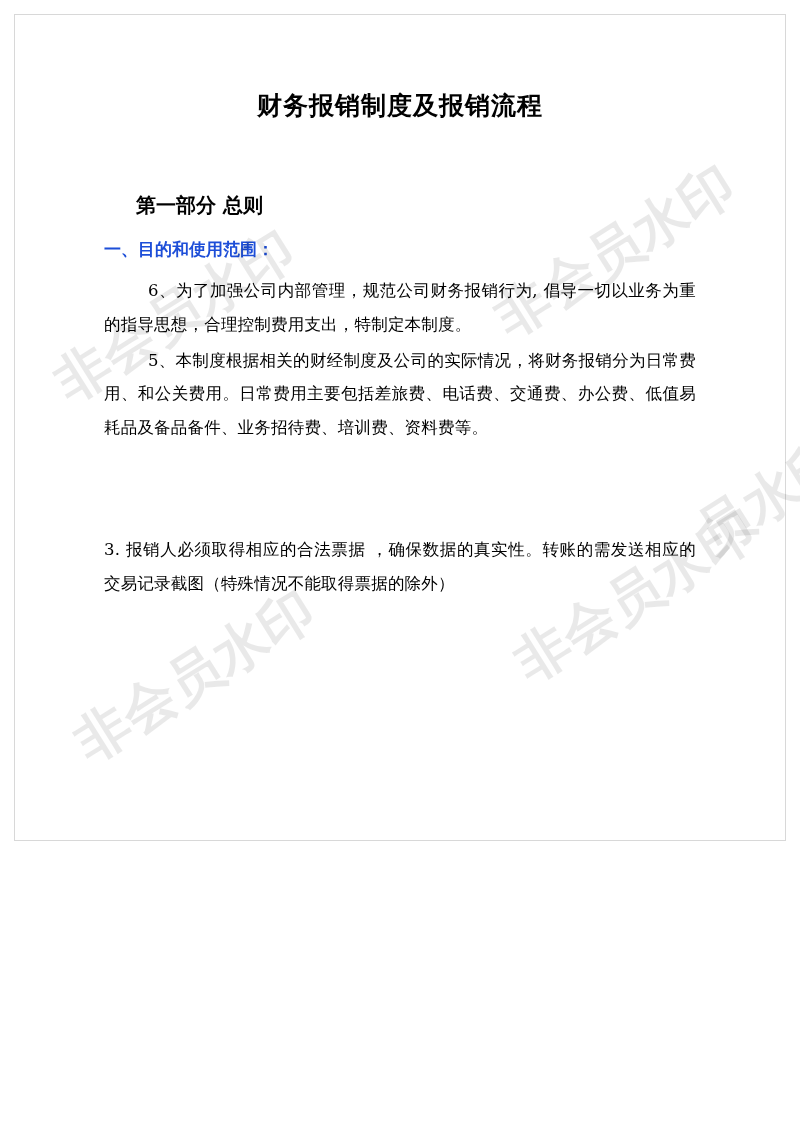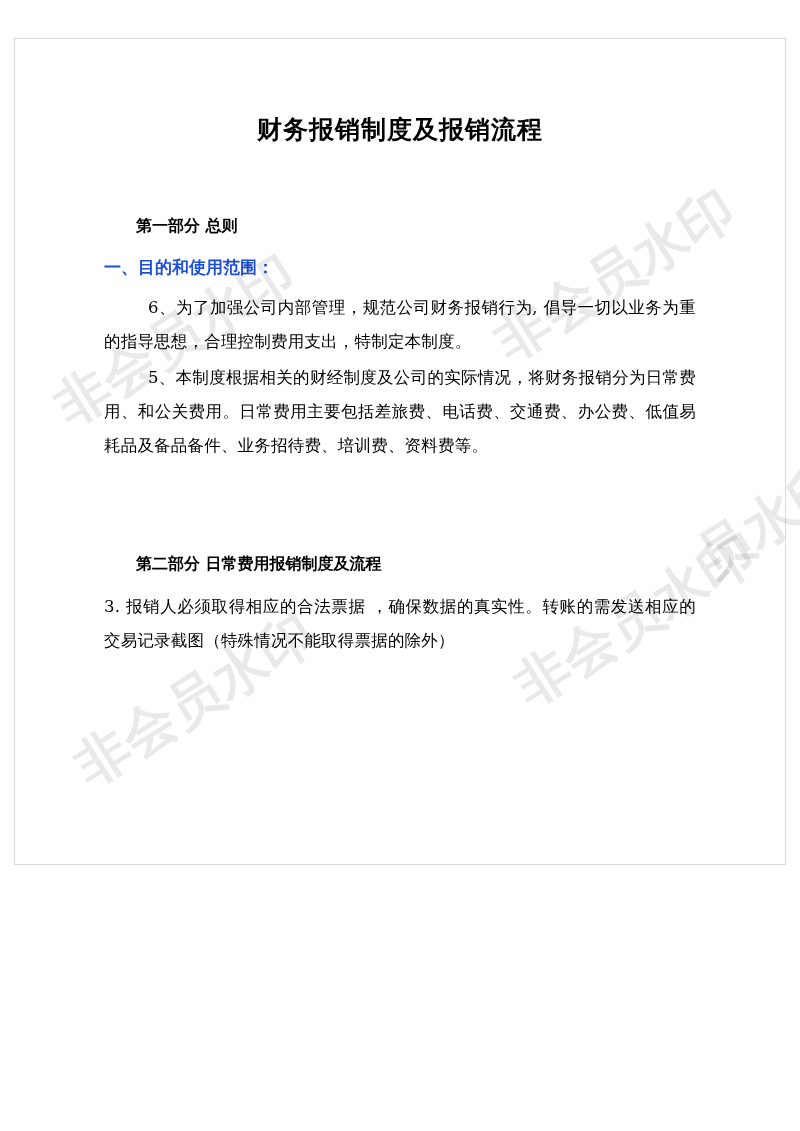--- a/index.html
+++ b/index.html
@@ -10,21 +10,20 @@
   body {
     font-family: "DejaVu Serif", "Liberation Serif", serif;
   }
   .page {
     position: relative;
     width: 800px;
     height: 855px;
     background: #ffffff;
     overflow: hidden;
     box-sizing: border-box;
-    margin-top: 24px;
   }
   .page-border {
     position: absolute;
     left: 14px;
     top: 14px;
     right: 14px;
     bottom: 14px;
     border: 1px solid #d8d8d8;
     pointer-events: none;
   }
@@ -41,21 +40,21 @@
     font-size: 25px;
     font-weight: bold;
     letter-spacing: 1px;
     margin: 0 0 0 0;
     line-height: 1.4;
     color: #000;
   }
   .spacer-lg { height: 66px; }
   .spacer-xl { height: 86px; }
   .part-heading {
-    font-size: 16px;
+    font-size: 20px;
     font-weight: bold;
     margin: 0 0 14px 0;
     text-indent: 32px;
     color: #000;
     line-height: 1.6;
   }
   .sec-heading {
     font-size: 17px;
     font-weight: bold;
     margin: 0 0 10px 0;
@@ -114,21 +113,20 @@
 
     <div class="sec-heading">一、目的和使用范围：</div>
 
     <p class="body-text indent2">6、为了加强公司内部管理，规范公司财务报销行为, 倡导一切以业务为重的指导思想，合理控制费用支出，特制定本制度。</p>
 
     <p class="body-text indent2">5、本制度根据相关的财经制度及公司的实际情况，将财务报销分为日常费用、和公关费用。日常费用主要包括差旅费、电话费、交通费、办公费、低值易耗品及备品备件、业务招待费、培训费、资料费等。</p>
 
 
     <div class="spacer-xl"></div>
 
-    <div class="part-heading">第二部分  日常费用报销制度及流程</div>
 
 
     <p class="body-text indent1">3. 报销人必须取得相应的合法票据 ，确保数据的真实性。转账的需发送相应的交易记录截图（特殊情况不能取得票据的除外）</p>
 
     <div class="block-gap"></div>
 
 
   </div>
 
   <div class="wm-layer">

